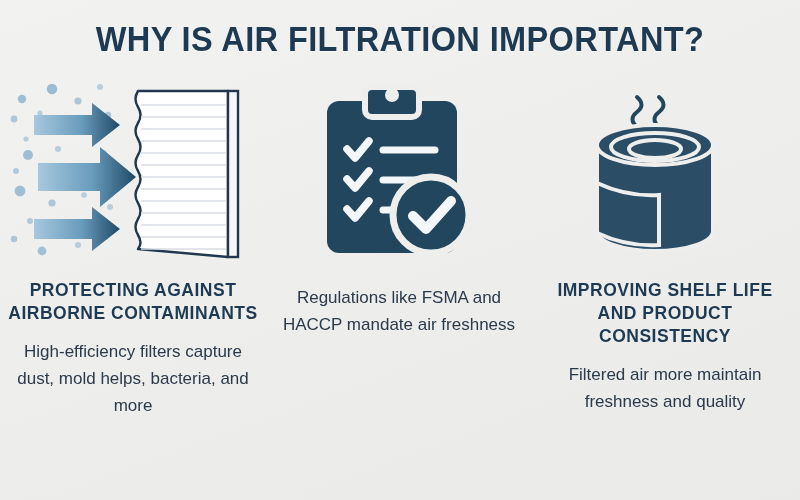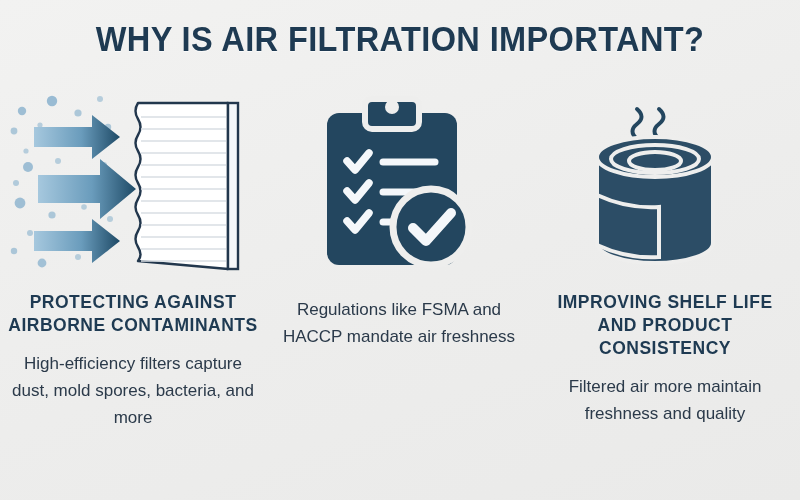--- a/index.html
+++ b/index.html
@@ -31,21 +31,21 @@
     font-family: "Liberation Sans", sans-serif;
     font-weight: bold;
     font-size: 35px;
     letter-spacing: 0.4px;
     transform: scaleX(0.93);
     text-shadow: 0 1px 0 rgba(255,255,255,0.65);
     white-space: nowrap;
   }
   .columns {
     position: absolute;
-    top: 88px;
+    top: 76px;
     left: 0;
     width: 688px;
     display: flex;
     flex-direction: row;
     align-items: flex-start;
   }
   .col {
     width: 266px;
     display: flex;
     flex-direction: column;
@@ -153,21 +153,21 @@
               <line x1="133" y1="134" x2="218" y2="134"></line>
               <line x1="133" y1="146" x2="218" y2="146"></line>
               <line x1="133" y1="158" x2="218" y2="158"></line>
               <line x1="133" y1="170" x2="218" y2="170"></line>
             </g>
             <rect x="220" y="12" width="10" height="166" fill="#f4f7fa" stroke="#22374d" stroke-width="2.4"></rect>
           </g>
         </svg>
       </div>
       <div class="col-heading">PROTECTING AGAINST AIRBORNE CONTAMINANTS</div>
-      <div class="col-body">High-efficiency filters capture dust, mold spores, bacteria, and more</div>
+      <div class="col-body">High-efficiency filters capture dust, mold helps, bacteria, and more</div>
     </div>
 
     <div class="col col-2">
       <div class="icon-box">
         <svg width="180" height="190" viewBox="0 0 180 190" xmlns="http://www.w3.org/2000/svg">
 
           <rect x="18" y="22" width="130" height="152" rx="12" fill="#23465f"></rect>
 
           <rect x="56" y="8" width="54" height="30" rx="7" fill="#23465f" stroke="#eeeeed" stroke-width="6"></rect>
           <circle cx="83" cy="16" r="7" fill="#eeeeed"></circle>

